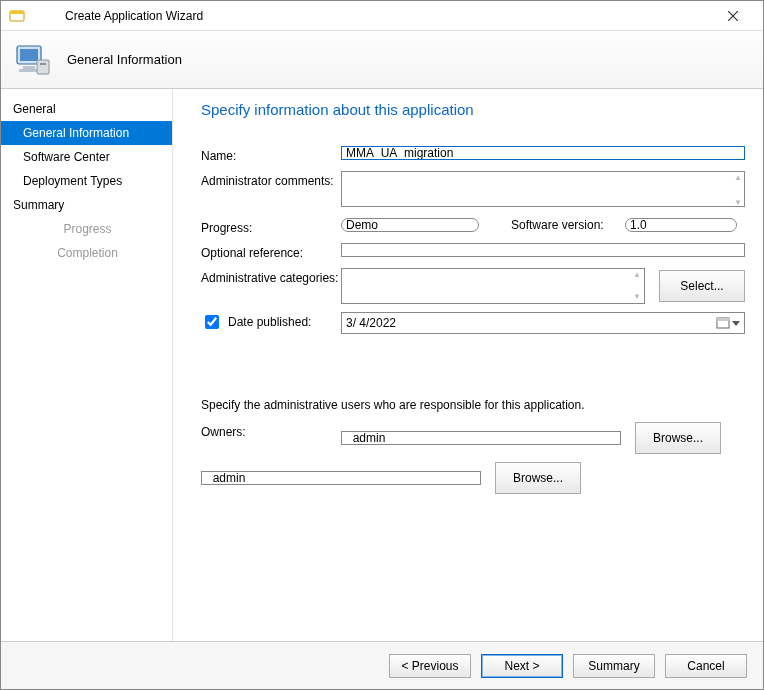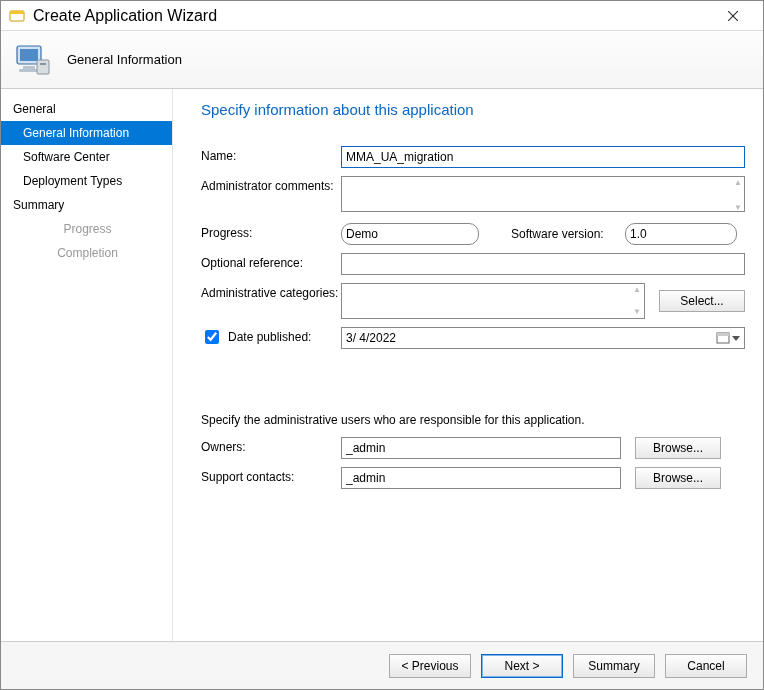--- a/index.html
+++ b/index.html
@@ -19,21 +19,21 @@
     background: #fff;
   }
   .titlebar {
     height: 30px;
     display: flex;
     align-items: center;
     padding: 0 8px;
     border-bottom: 1px solid #ddd;
   }
   .titlebar .app-icon { width: 16px; height: 16px; margin-right: 8px; }
-  .titlebar .title { flex: 1; font-size: 16px; }
+  .titlebar .title { flex: 1; font-size: 12px; margin-left: 32px; }
   .titlebar .close-btn {
     width: 44px; height: 28px;
     display: flex; align-items: center; justify-content: center;
     cursor: pointer;
   }
   .banner {
     height: 58px;
     display: flex;
     align-items: center;
     padding: 0 12px;
@@ -87,21 +87,21 @@
     padding-top: 3px;
     font-size: 12px;
   }
   .form-field { flex: 1; display: flex; align-items: center; gap: 8px; }
   .text-input, .multiline, .select-box, .date-box, .ro-box {
     border: 1px solid #888;
     background: #fff;
     font-size: 12px;
     font-family: inherit;
     padding: 2px 4px;
-    height: 22px;
+    height: 14px;
   }
   .text-input { width: 100%; }
   .text-input.focus { border: 1px solid #0a67c5; outline: none; }
   .multiline {
     width: 100%;
     height: 36px;
     resize: none;
     position: relative;
   }
   .scroll-sim {
@@ -124,21 +124,21 @@
     text-align: center;
   }
   .half {
     display: flex;
     align-items: center;
     gap: 8px;
   }
   .half .text-input { width: 138px; border-radius: 10px; }
   .half-label { width: 106px; text-align: left; font-size: 12px; }
   .btn {
-    height: 22px;
+    height: 32px;
     min-width: 86px;
     border: 1px solid #aaa;
     background: linear-gradient(#fefefe,#e8e8e8);
     font-size: 12px;
     font-family: inherit;
     cursor: pointer;
     padding: 0 10px;
   }
   .btn.focused {
     border: 1px solid #0a67c5;
@@ -322,21 +322,20 @@
 
       <div class="form-row">
         <div class="form-label">Owners:</div>
         <div class="form-field" style="gap:14px;">
           <input class="text-input" style="max-width: 280px;" value="_admin">
           <button class="btn">Browse...</button>
         </div>
       </div>
 
       <div class="form-row">
-        <div class="form-label">Support contacts:</div>
         <div class="form-field" style="gap:14px;">
           <input class="text-input" style="max-width: 280px;" value="_admin">
           <button class="btn">Browse...</button>
         </div>
       </div>
 
     </div>
   </div>
 
   <div class="footer">

